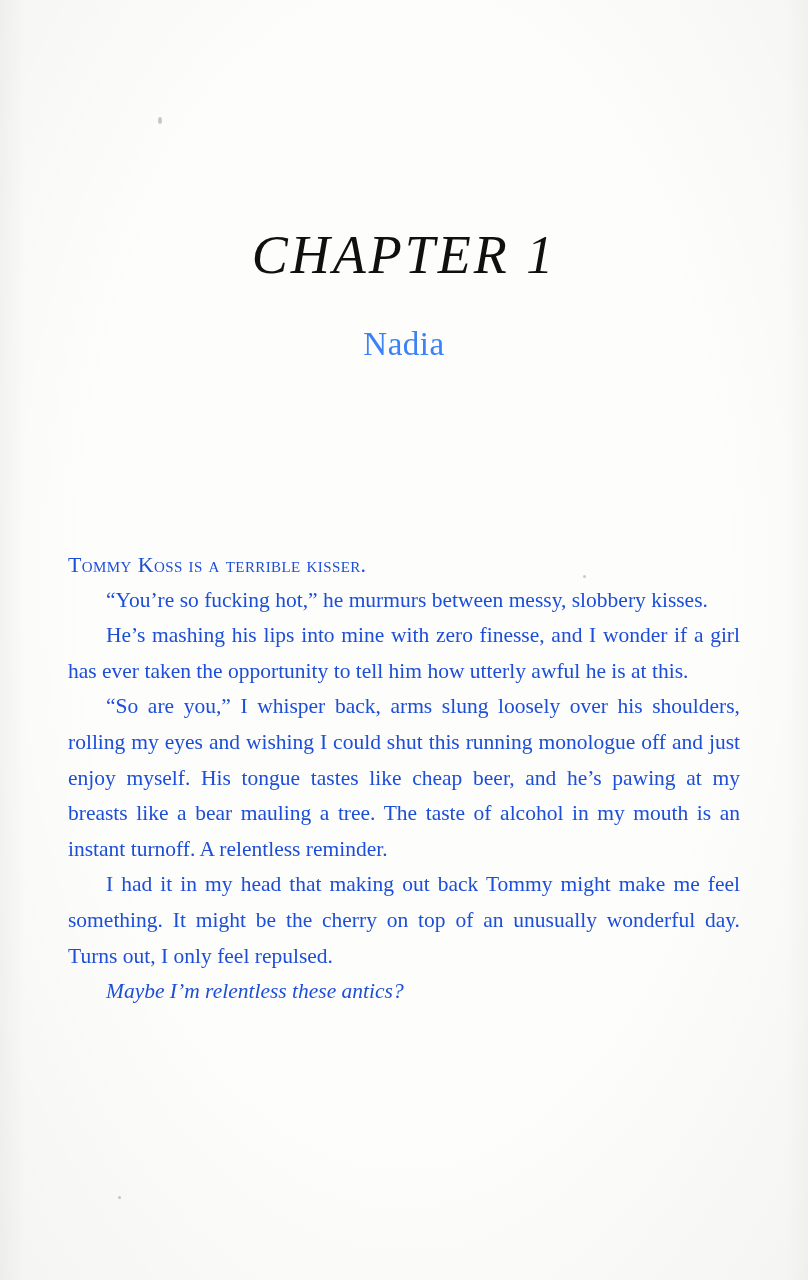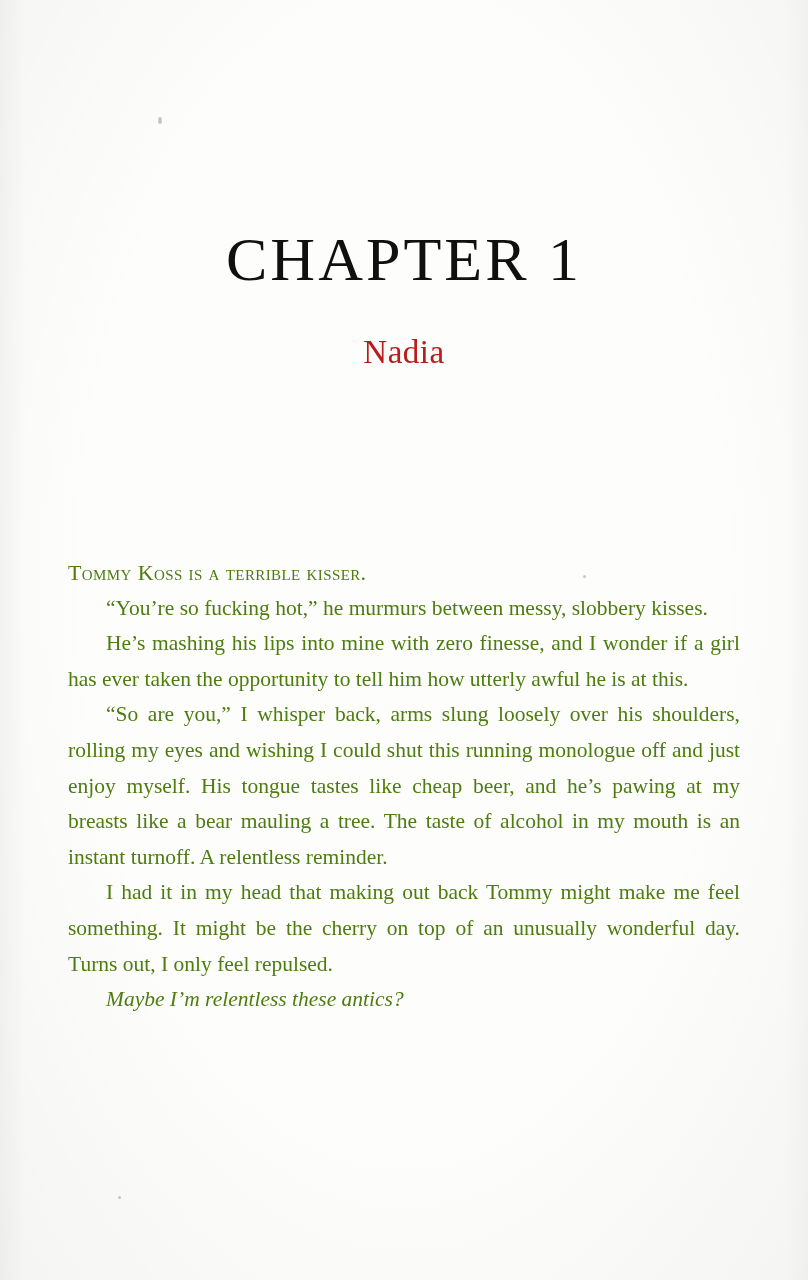--- a/index.html
+++ b/index.html
@@ -37,43 +37,44 @@
     position: absolute;
     left: 68px;
     right: 68px;
     top: 0;
     bottom: 0;
   }
 
   .chapter-title {
     margin-top: 228px;
     text-align: center;
-    font-size: 62px;
+    font-size: 54px;
     letter-spacing: 3px;
     font-weight: 400;
     line-height: 1;
     color: #101010;
+    font-style: italic;
   }
 
   .chapter-subtitle {
     margin-top: 44px;
     text-align: center;
     font-size: 33px;
     font-weight: 400;
     letter-spacing: 0.5px;
-    color: #b91c1c;
+    color: #3b82f6;
   }
 
   .body-text {
     margin-top: 184px;
     font-size: 21.5px;
     line-height: 35.6px;
     text-align: justify;
     text-justify: inter-word;
-    color: #4d7c0f;
+    color: #1d4ed8;
   }
 
   .body-text p {
     margin: 0;
     text-indent: 38px;
   }
 
   .body-text p.first {
     text-indent: 0;
   }

